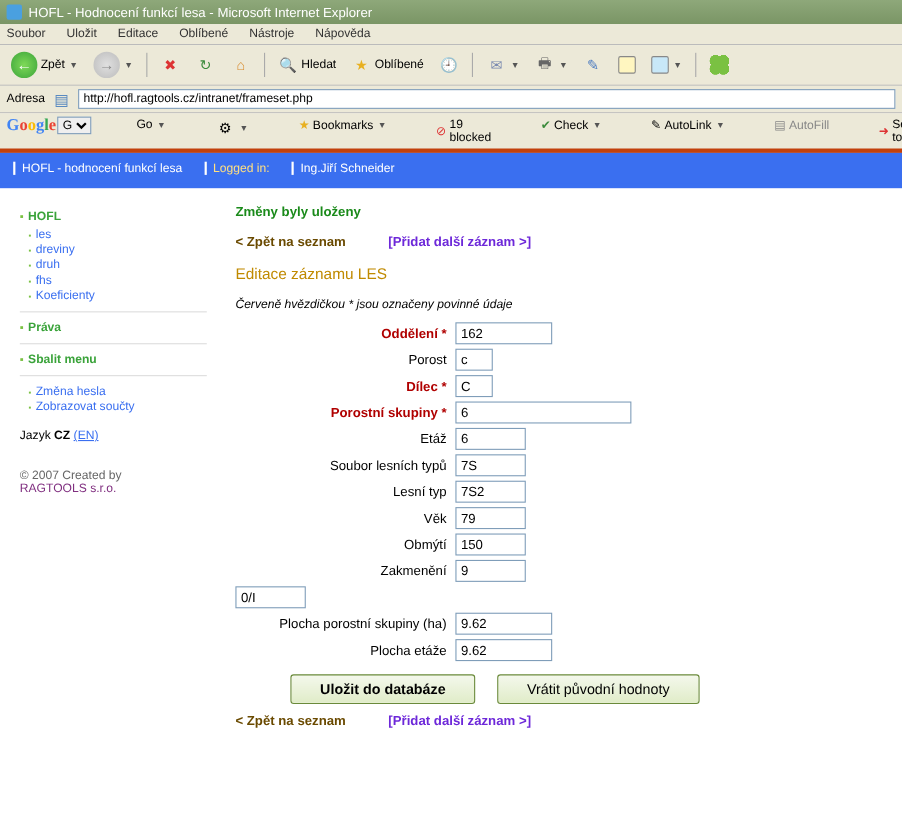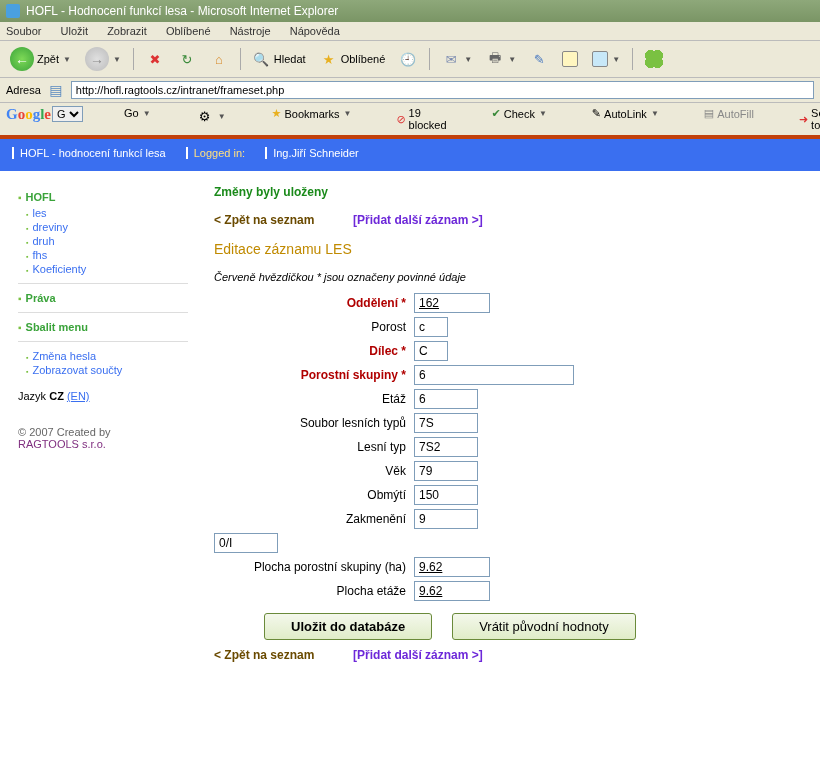--- a/index.html
+++ b/index.html
@@ -41,39 +41,39 @@
   .msg-saved { color: #1a8a1a; font-weight: bold; margin-bottom: 14px; }
   .navline { margin: 4px 0 14px 0; color: #9a7a00; font-weight: bold; }
   .navline a { color: #6a4a00; text-decoration: none; cursor: pointer; }
   .navline .brk { color: #6d28d9; margin-left: 22px; }
   .formtitle { color: #c08a00; font-weight: normal; font-size: 14px; margin-bottom: 14px; }
   .note { font-style: italic; font-size: 11px; margin: 6px 0 10px 0; }
   .frow { display: flex; align-items: center; margin: 4px 0; }
   .frow label { width: 200px; text-align: right; padding-right: 8px; font-size: 12px; }
   .frow label.req { color: #b00000; font-weight: bold; }
   .frow input { font-size: 12px; border: 1px solid #7f9db9; padding: 2px 4px; height: 20px; }
-  .w30 { width: 34px; } .w60 { width: 64px; } .w100 { width: 76px; text-decoration: underline; } .w160 { width: 160px; }
+  .w30 { width: 34px; } .w60 { width: 64px; } .w100 { width: 88px; } .w160 { width: 160px; }
   .btnrow { margin: 12px 0 8px 0; display: flex; gap: 20px; padding-left: 50px; }
   .fbtn { background: linear-gradient(#f4f8ec,#e0ecc8); border: 1px solid #6a8a3a; border-radius: 3px; padding: 5px 26px; font-size: 13px; cursor: pointer; font-family: inherit; }
   .fbtn-primary { font-weight: bold; }
   .clover { width: 18px; height: 18px; display: inline-block; background: radial-gradient(circle at 30% 30%, #7ac142 30%, transparent 31%), radial-gradient(circle at 70% 30%, #7ac142 30%, transparent 31%), radial-gradient(circle at 30% 70%, #7ac142 30%, transparent 31%), radial-gradient(circle at 70% 70%, #7ac142 30%, transparent 31%); }
   .box-icon { width: 16px; height: 16px; display: inline-block; border: 1px solid #888; border-radius: 2px; }
 </style>
 </head>
 <body>
 
 <div class="titlebar">
   <span class="ie-icon"></span>
   <span>HOFL - Hodnocení funkcí lesa - Microsoft Internet Explorer</span>
 </div>
 
 <div class="menubar">
   <span>Soubor</span>
   <span>Uložit</span>
-  <span>Zobrazit</span>
+  <span>Editace</span>
   <span>Oblíbené</span>
   <span>Nástroje</span>
   <span>Nápověda</span>
 </div>
 
 <div class="toolbar">
   <span class="tb-btn">
     <span class="ico-big green-circle">←</span>
     <span>Zpět</span>
     <span class="dd">▼</span>

